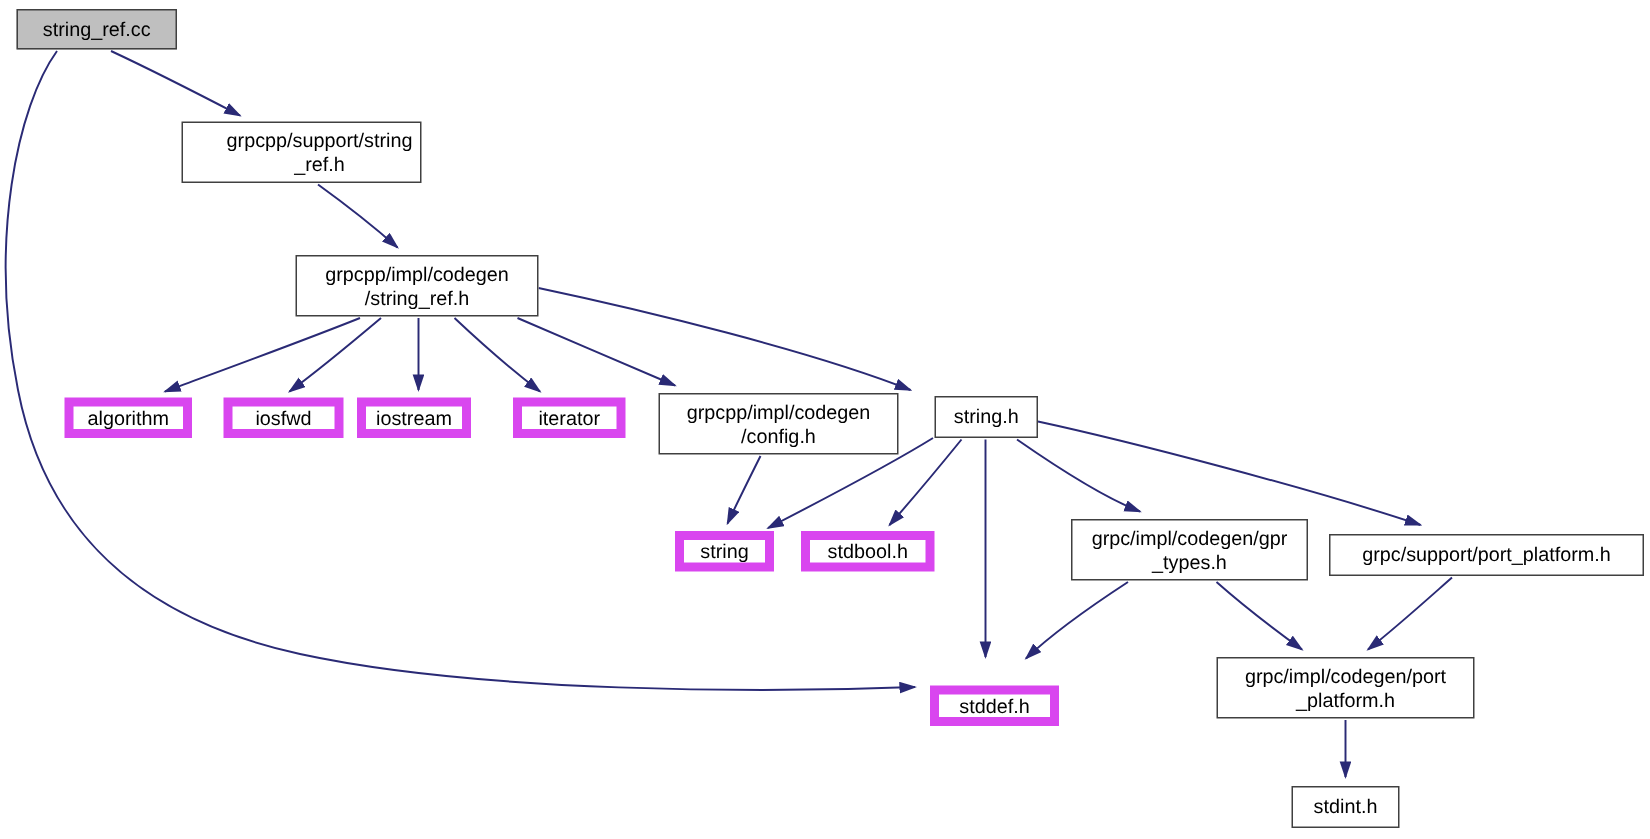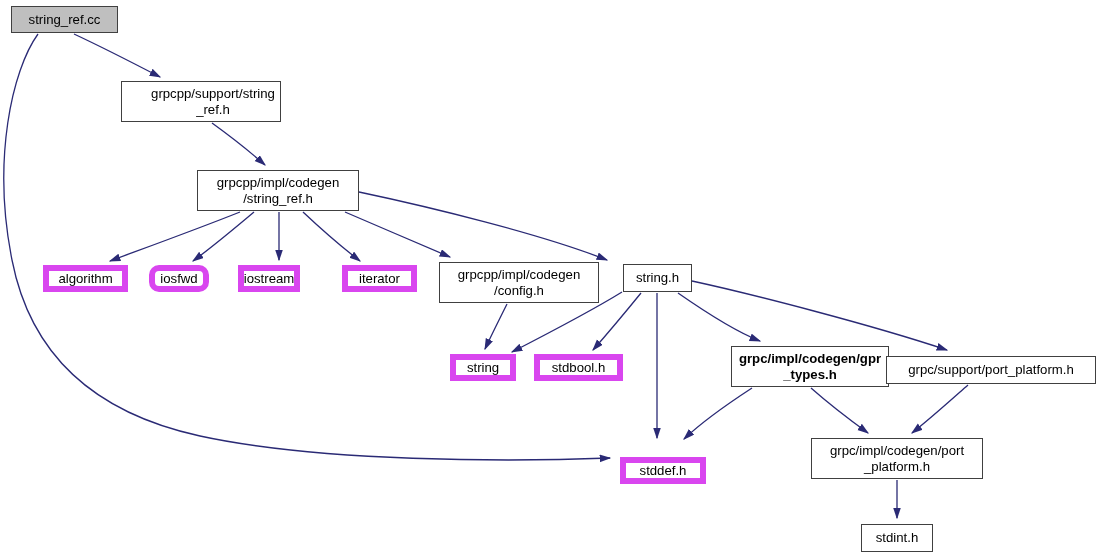--- a/index.html
+++ b/index.html
@@ -80,29 +80,29 @@
         <path d="M 897,480 C 897,495 897,508 897,518" fill="none" stroke="#2a2a75" stroke-width="1.3" marker-end="url(#arrowhead)"></path>
       </g>
   </svg>
   <div id="node-layer">
       <div class="node root" style="left: 11px; top: 6px; width: 107px; height: 27px; justify-content: center;"><span>string_ref.cc</span></div>
       <div class="node dark" style="left: 121px; top: 81px; width: 160px; height: 41px; padding-left: 24px;"><span>grpcpp/support/string
 _ref.h</span></div>
       <div class="node dark" style="left: 197px; top: 170px; width: 162px; height: 41px;"><span>grpcpp/impl/codegen
 /string_ref.h</span></div>
       <div class="node light" style="left: 43px; top: 265px; width: 85px; height: 27px;"><span>algorithm</span></div>
-      <div class="node light" style="left: 149px; top: 265px; width: 60px; height: 27px; border-radius: 10px;"><span>iosfwd</span></div>
-      <div class="node light" style="left: 238px; top: 265px; width: 62px; height: 27px;"><span>iostream</span></div>
+      <div class="node light" style="left: 149px; top: 265px; width: 80px; height: 27px;"><span>iosfwd</span></div>
+      <div class="node light" style="left: 238px; top: 265px; width: 76px; height: 27px;"><span>iostream</span></div>
       <div class="node light" style="left: 342px; top: 265px; width: 75px; height: 27px;"><span>iterator</span></div>
       <div class="node dark" style="left: 439px; top: 262px; width: 160px; height: 41px;"><span>grpcpp/impl/codegen
 /config.h</span></div>
       <div class="node dark" style="left: 623px; top: 264px; width: 69px; height: 28px;"><span>string.h</span></div>
       <div class="node light" style="left: 450px; top: 354px; width: 66px; height: 27px;"><span>string</span></div>
       <div class="node light" style="left: 534px; top: 354px; width: 89px; height: 27px;"><span>stdbool.h</span></div>
-      <div class="node dark" style="left: 731px; top: 346px; width: 158px; height: 41px; font-weight: bold;"><span>grpc/impl/codegen/gpr
+      <div class="node dark" style="left: 714px; top: 346px; width: 158px; height: 41px;"><span>grpc/impl/codegen/gpr
 _types.h</span></div>
       <div class="node dark" style="left: 886px; top: 356px; width: 210px; height: 28px;"><span>grpc/support/port_platform.h</span></div>
       <div class="node light" style="left: 620px; top: 457px; width: 86px; height: 27px; justify-content: center;"><span>stddef.h</span></div>
       <div class="node dark" style="left: 811px; top: 438px; width: 172px; height: 41px;"><span>grpc/impl/codegen/port
 _platform.h</span></div>
       <div class="node dark" style="left: 861px; top: 524px; width: 72px; height: 28px;"><span>stdint.h</span></div>
     </div>
 </div>
 
 </body></html>

